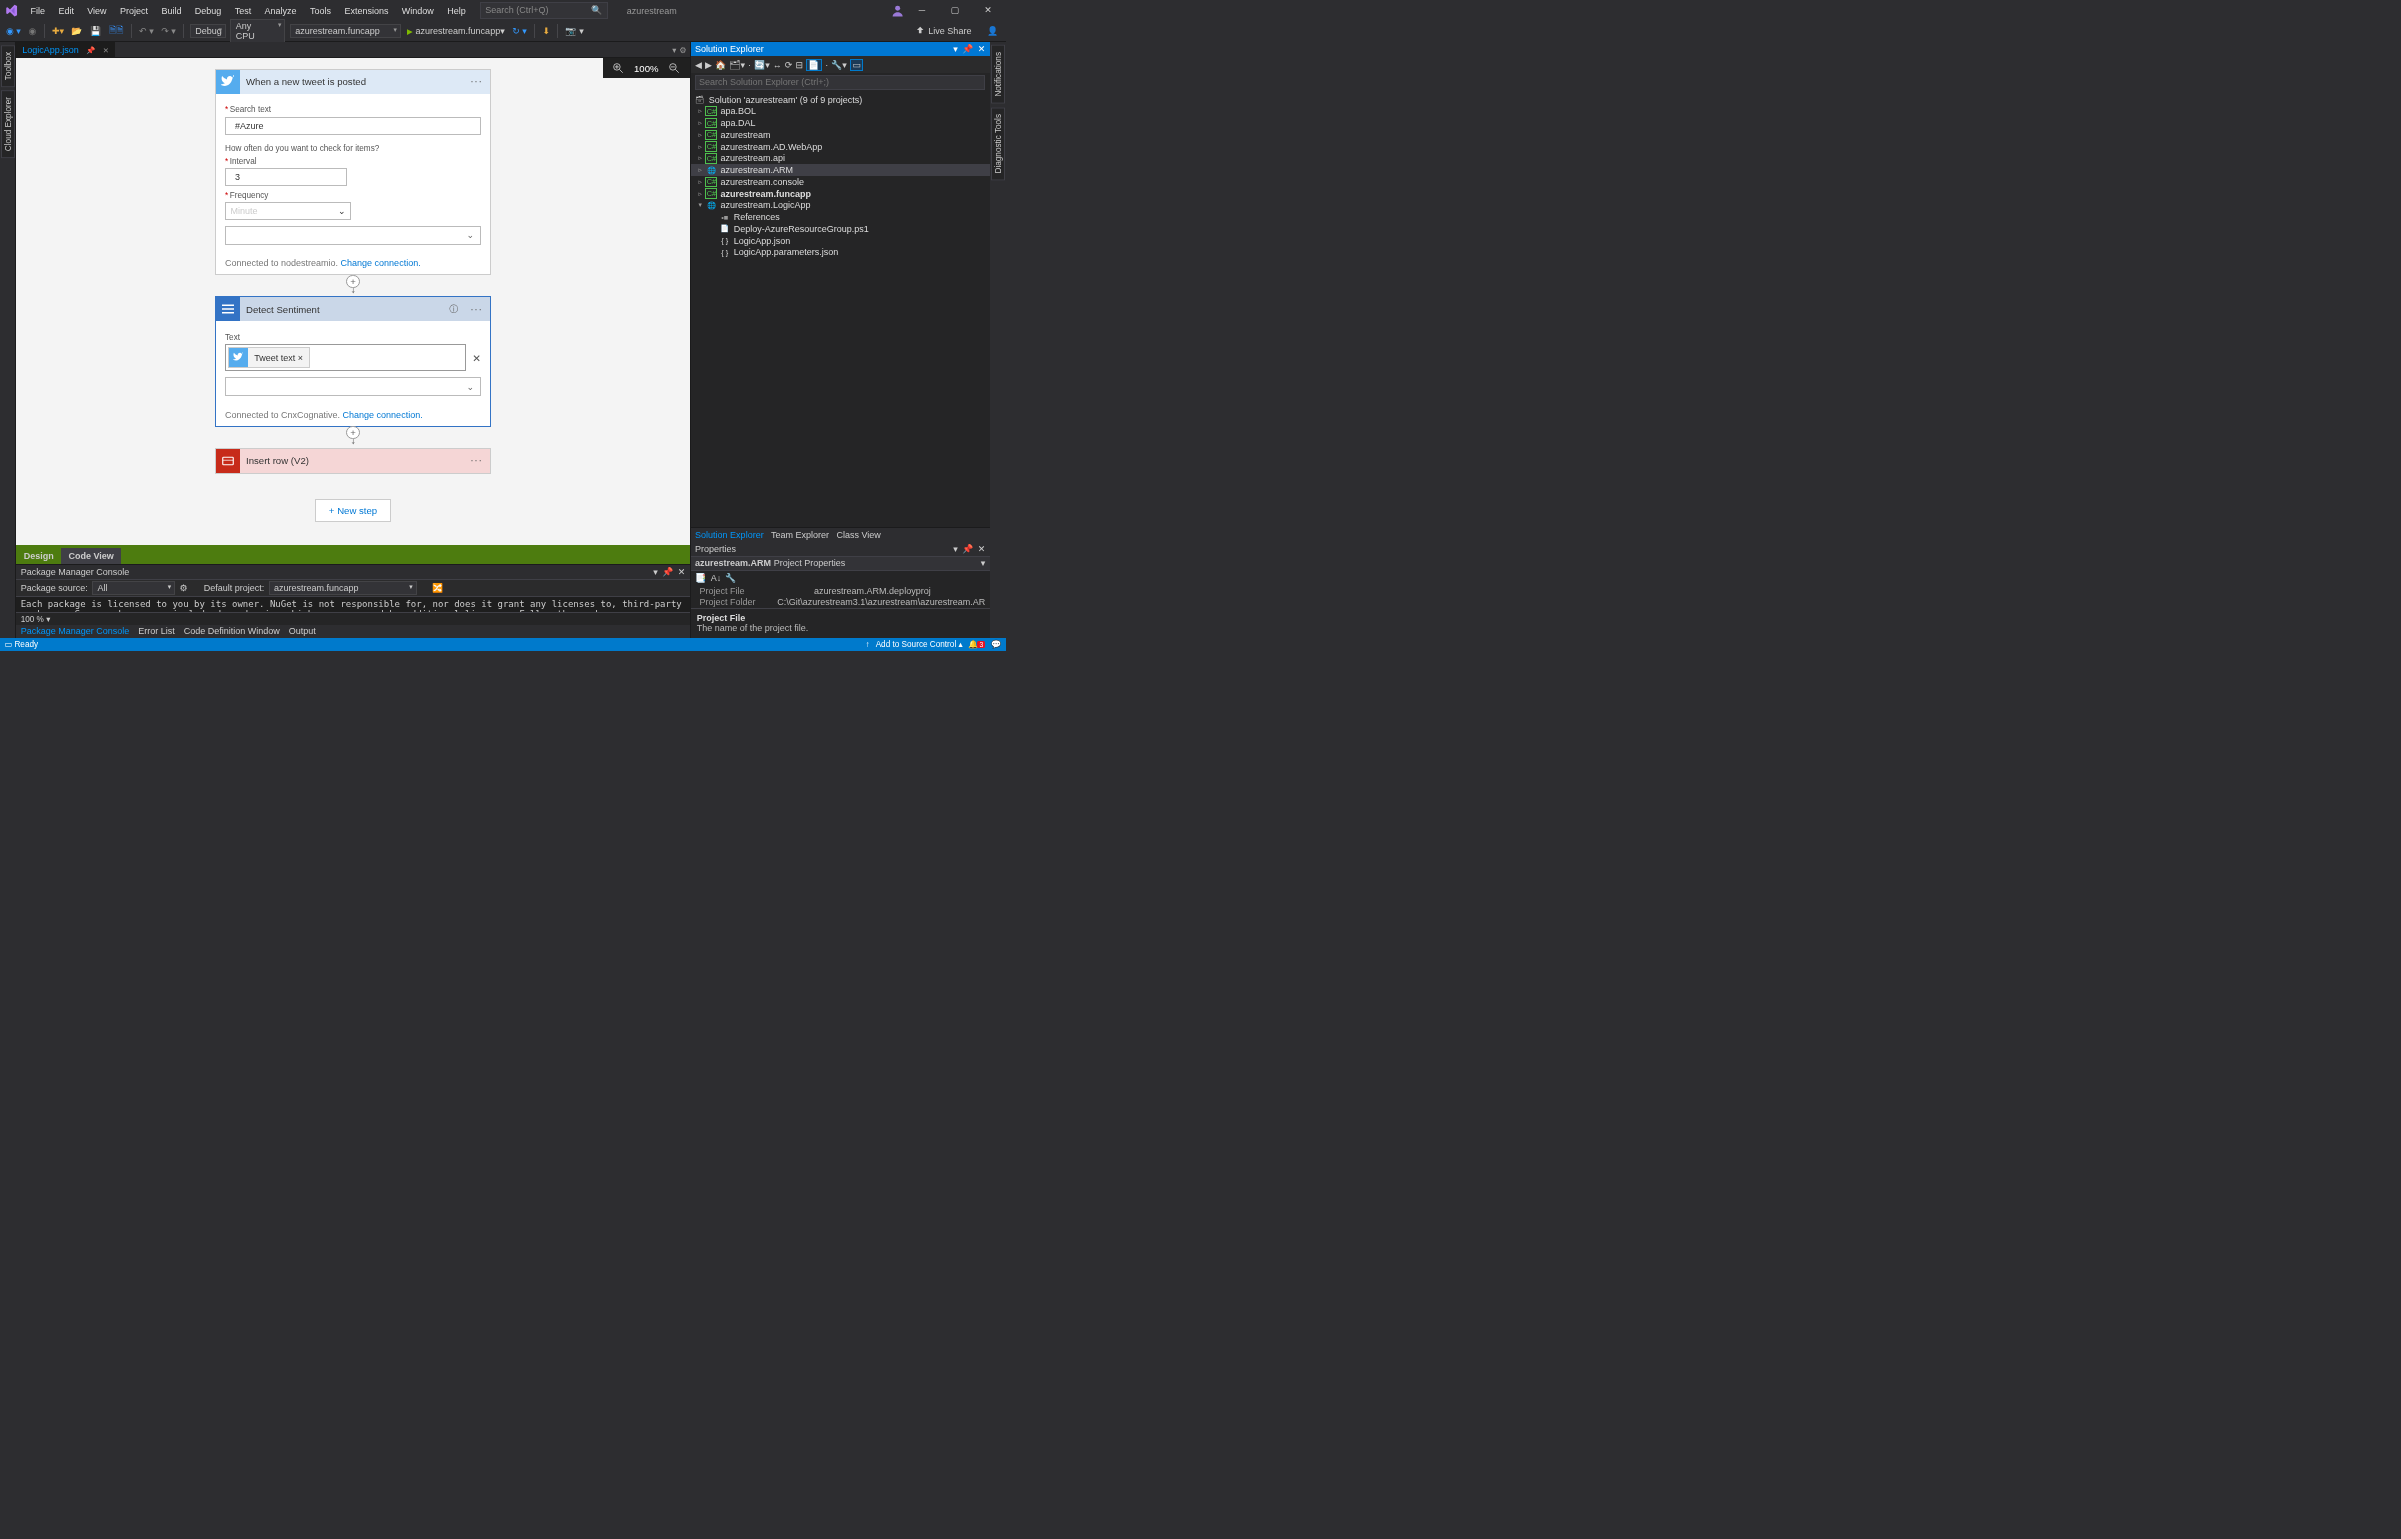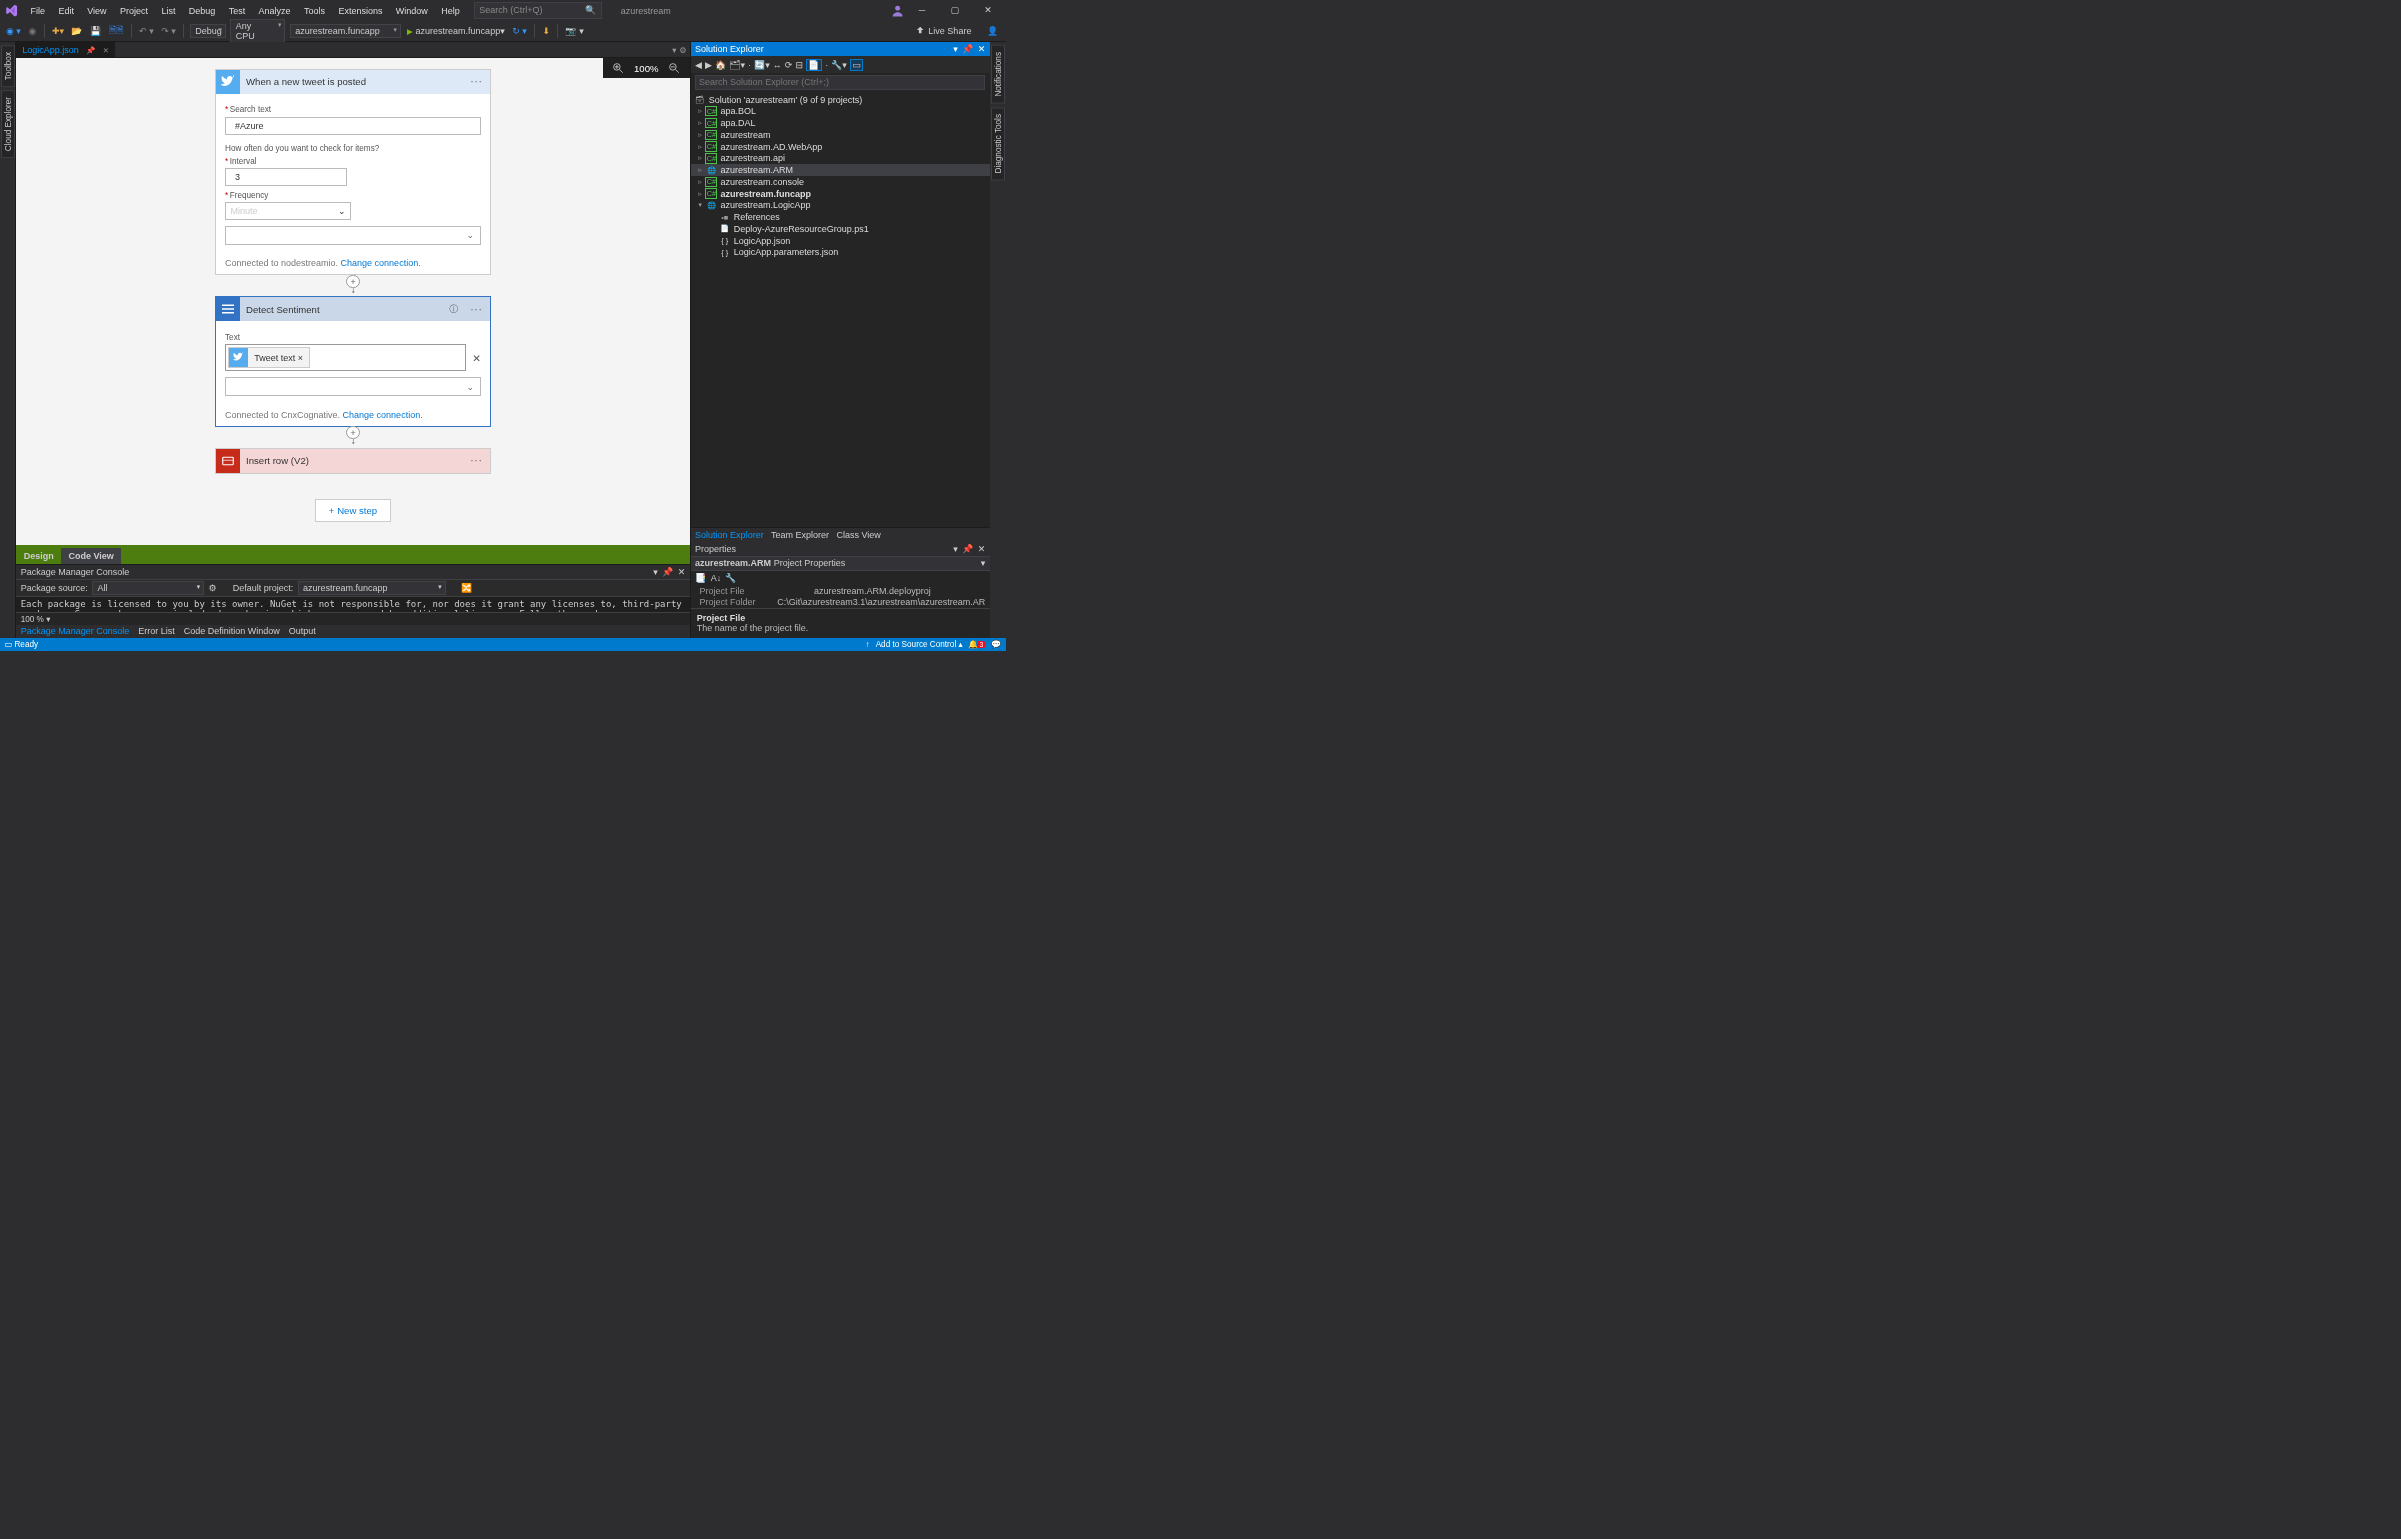--- a/index.html
+++ b/index.html
@@ -139,21 +139,21 @@
     <svg viewBox="0 0 32 32">
         <path fill="#b179f1" d="M23 2l6 3v22l-6 3-11-11-6 5-3-1V9l3-1 6 5L23 2z"></path>
         <path fill="#8a5cd6" d="M23 8v16l-8-8 8-8z"></path>
       </svg>
   </span>
   <div class="menu">
       <span class="menu-item">File</span>
       <span class="menu-item">Edit</span>
       <span class="menu-item">View</span>
       <span class="menu-item">Project</span>
-      <span class="menu-item">List</span>
+      <span class="menu-item">Build</span>
       <span class="menu-item">Debug</span>
       <span class="menu-item">Test</span>
       <span class="menu-item">Analyze</span>
       <span class="menu-item">Tools</span>
       <span class="menu-item">Extensions</span>
       <span class="menu-item">Window</span>
       <span class="menu-item">Help</span>
     </div>
   <div class="searchbox">
     <span>Search (Ctrl+Q)</span>
@@ -349,21 +349,21 @@
       <div class="pmc-head">
         <span>Package Manager Console</span>
         <div class="right">
           <span>▾</span>
           <span>📌</span>
           <span>✕</span>
         </div>
       </div>
       <div class="pmc-toolbar">
         <span>Package source:</span>
-        <span class="pmc-sel" style="width:112px">All</span>
+        <span class="pmc-sel" style="width:83px">All</span>
         <span>⚙</span>
         <span style="width:7.4px"></span>
         <span>Default project:</span>
         <span class="pmc-sel" style="width:148px">azurestream.funcapp</span>
         <span style="width:7.4px"></span>
         <span style="color:#d66">🔀</span>
       </div>
       <div class="pmc-body">Each package is licensed to you by its owner. NuGet is not responsible for, nor does it grant any licenses to, third-party packages. Some packages may include dependencies which are governed by additional licenses. Follow the package source (feed) URL to determine any dependencies.</div>
       <div class="pmc-scale"><span>100 %</span> ▾</div>
     </div>

